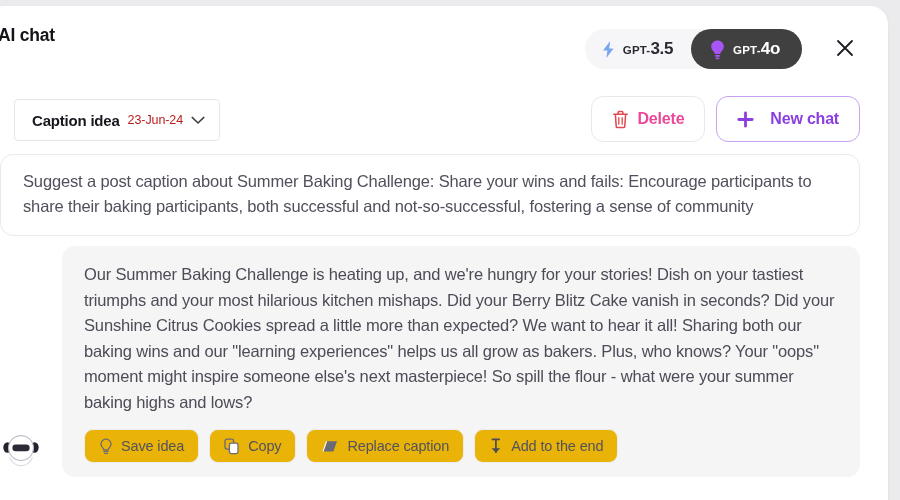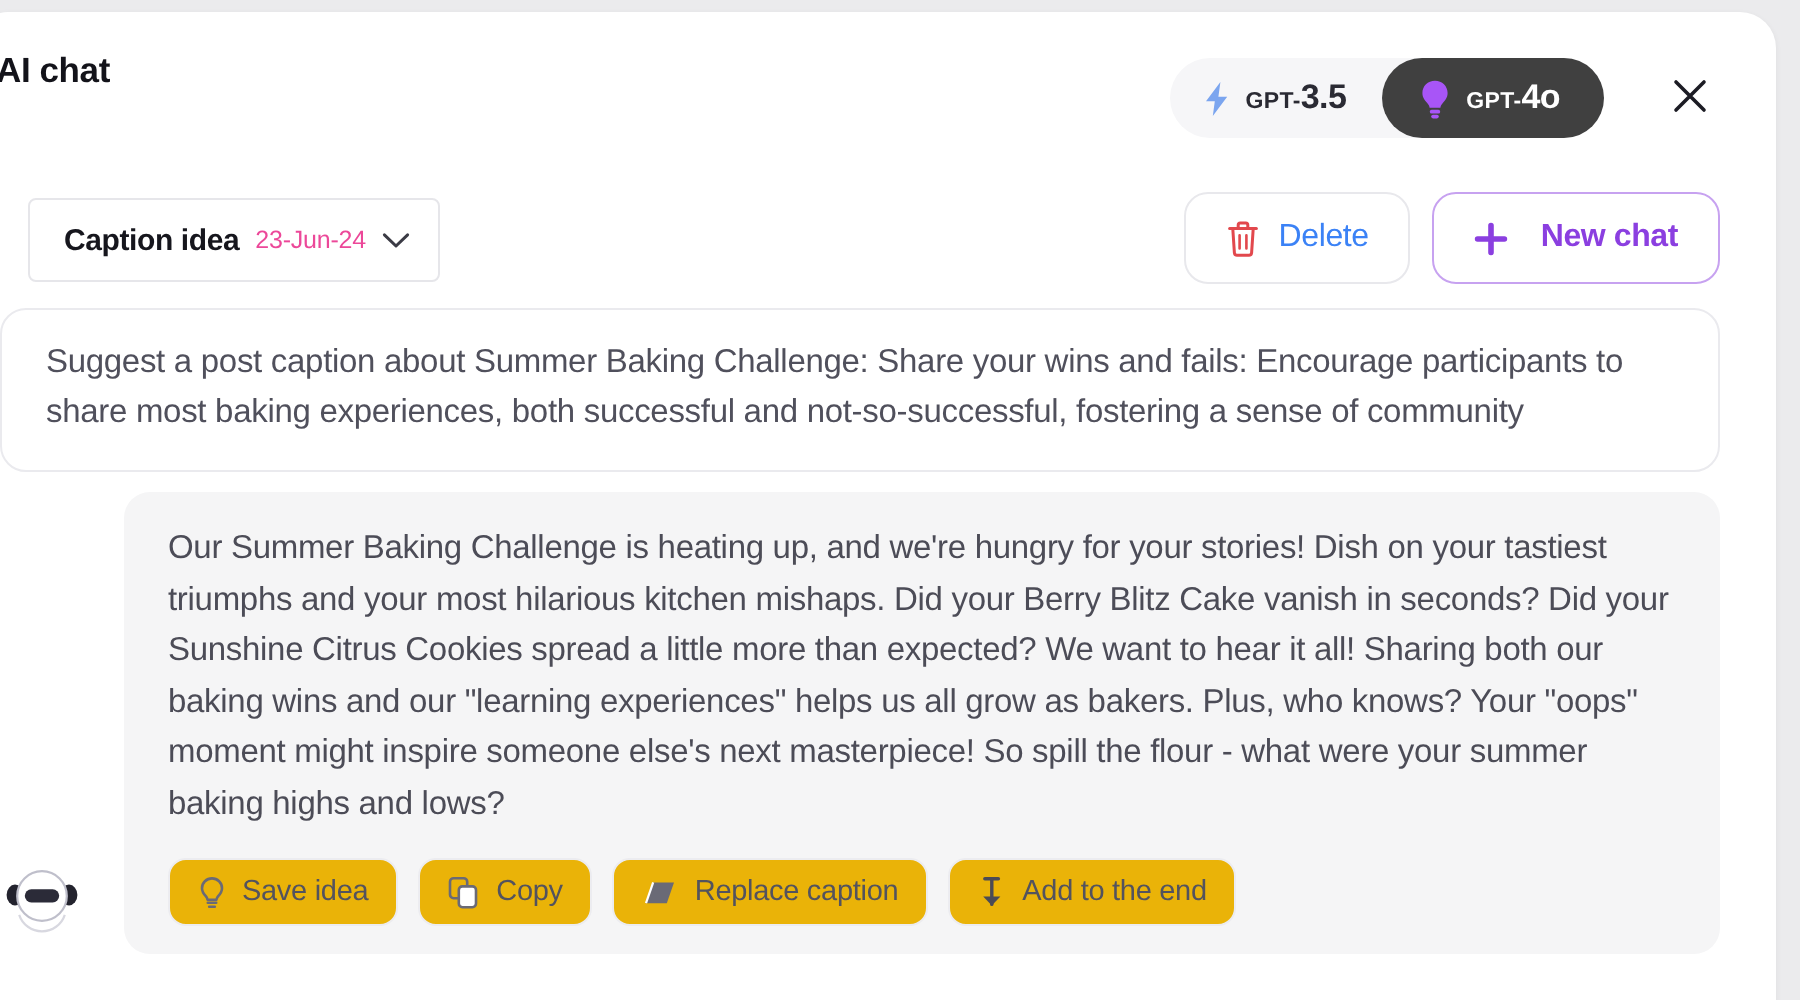--- a/index.html
+++ b/index.html
@@ -131,21 +131,21 @@
     cursor: pointer;
   }
   .dd-title {
     font-size: 15px;
     font-weight: bold;
     color: #16161d;
     letter-spacing: -0.2px;
   }
   .dd-date {
     font-size: 12.5px;
-    color: #ec4899;
+    color: #b91c1c;
     letter-spacing: -0.1px;
   }
 
   #toolbar-right {
     position: absolute;
     right: 28px;
     top: 2px;
     display: flex;
     align-items: center;
     gap: 11px;
@@ -158,22 +158,22 @@
     padding: 0 20px;
     border-radius: 12px;
     font-size: 16px;
     letter-spacing: -0.2px;
     cursor: pointer;
     background: #ffffff;
     white-space: nowrap;
   }
   #delete-button {
     border: 1px solid #e8e8ec;
-    color: #3b82f6;
-    font-weight: normal;
+    color: #ec4899;
+    font-weight: bold;
   }
   #new-chat-button {
     border: 1.5px solid #c7a2f0;
     color: #8b3fe0;
     font-weight: bold;
     gap: 16px;
   }
 
   
   #prompt-box {
@@ -323,21 +323,21 @@
             <path d="M8.5 1.8 V15.2 M1.8 8.5 H15.2" stroke="#8b3fe0" stroke-width="2.8" stroke-linecap="round"></path>
           </svg>
         </span>
         <span>New chat</span>
       </div>
 
     </div>
   </div>
 
   <div id="prompt-box">
-    <div id="prompt-text">Suggest a post caption about Summer Baking Challenge: Share your wins and fails: Encourage participants to share most baking experiences, both successful and not-so-successful, fostering a sense of community</div>
+    <div id="prompt-text">Suggest a post caption about Summer Baking Challenge: Share your wins and fails: Encourage participants to share their baking participants, both successful and not-so-successful, fostering a sense of community</div>
   </div>
 
   <div id="response-row">
 
     <div id="bot-avatar">
       <svg width="38" height="38" viewBox="0 0 38 38">
         <ellipse cx="5.5" cy="15.5" rx="4.2" ry="5.2" fill="#23232e"></ellipse>
         <ellipse cx="32.5" cy="15.5" rx="4.2" ry="5.2" fill="#23232e"></ellipse>
         <circle cx="19" cy="16" r="12.4" fill="#ffffff" stroke="#bfbfcb" stroke-width="1.1"></circle>
         <rect x="10.4" y="12.6" width="17.2" height="6.6" rx="3.3" fill="#2b2b38"></rect>

